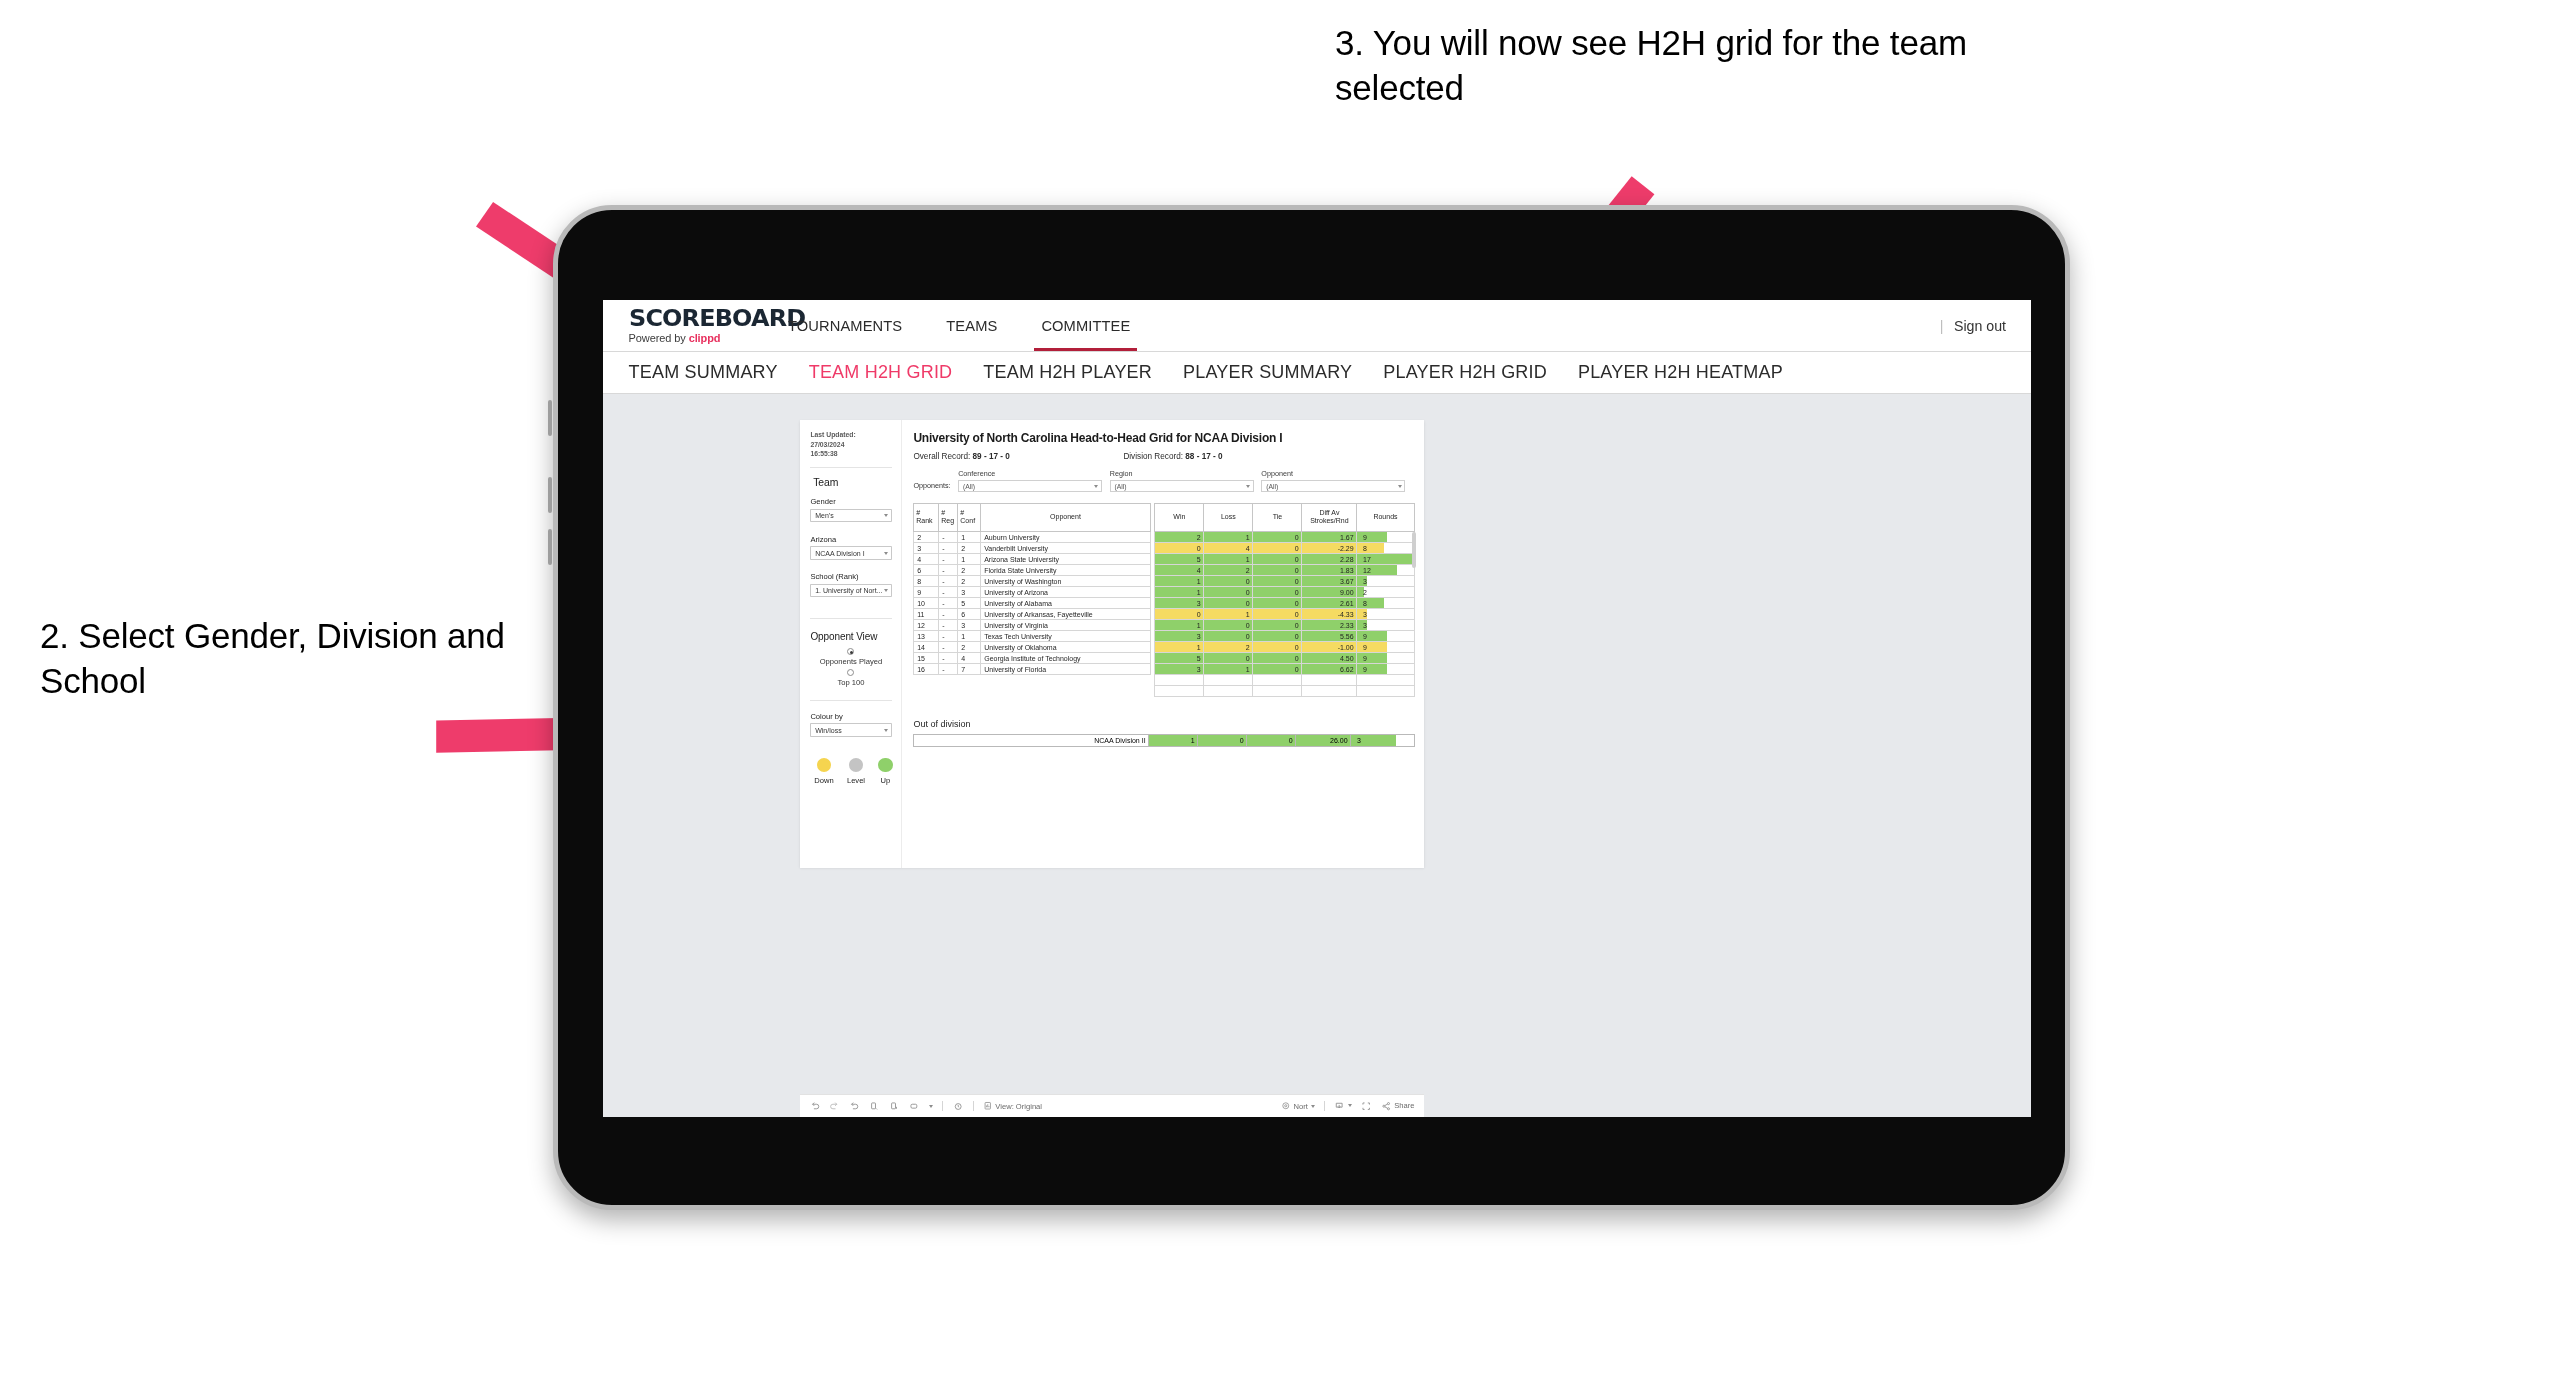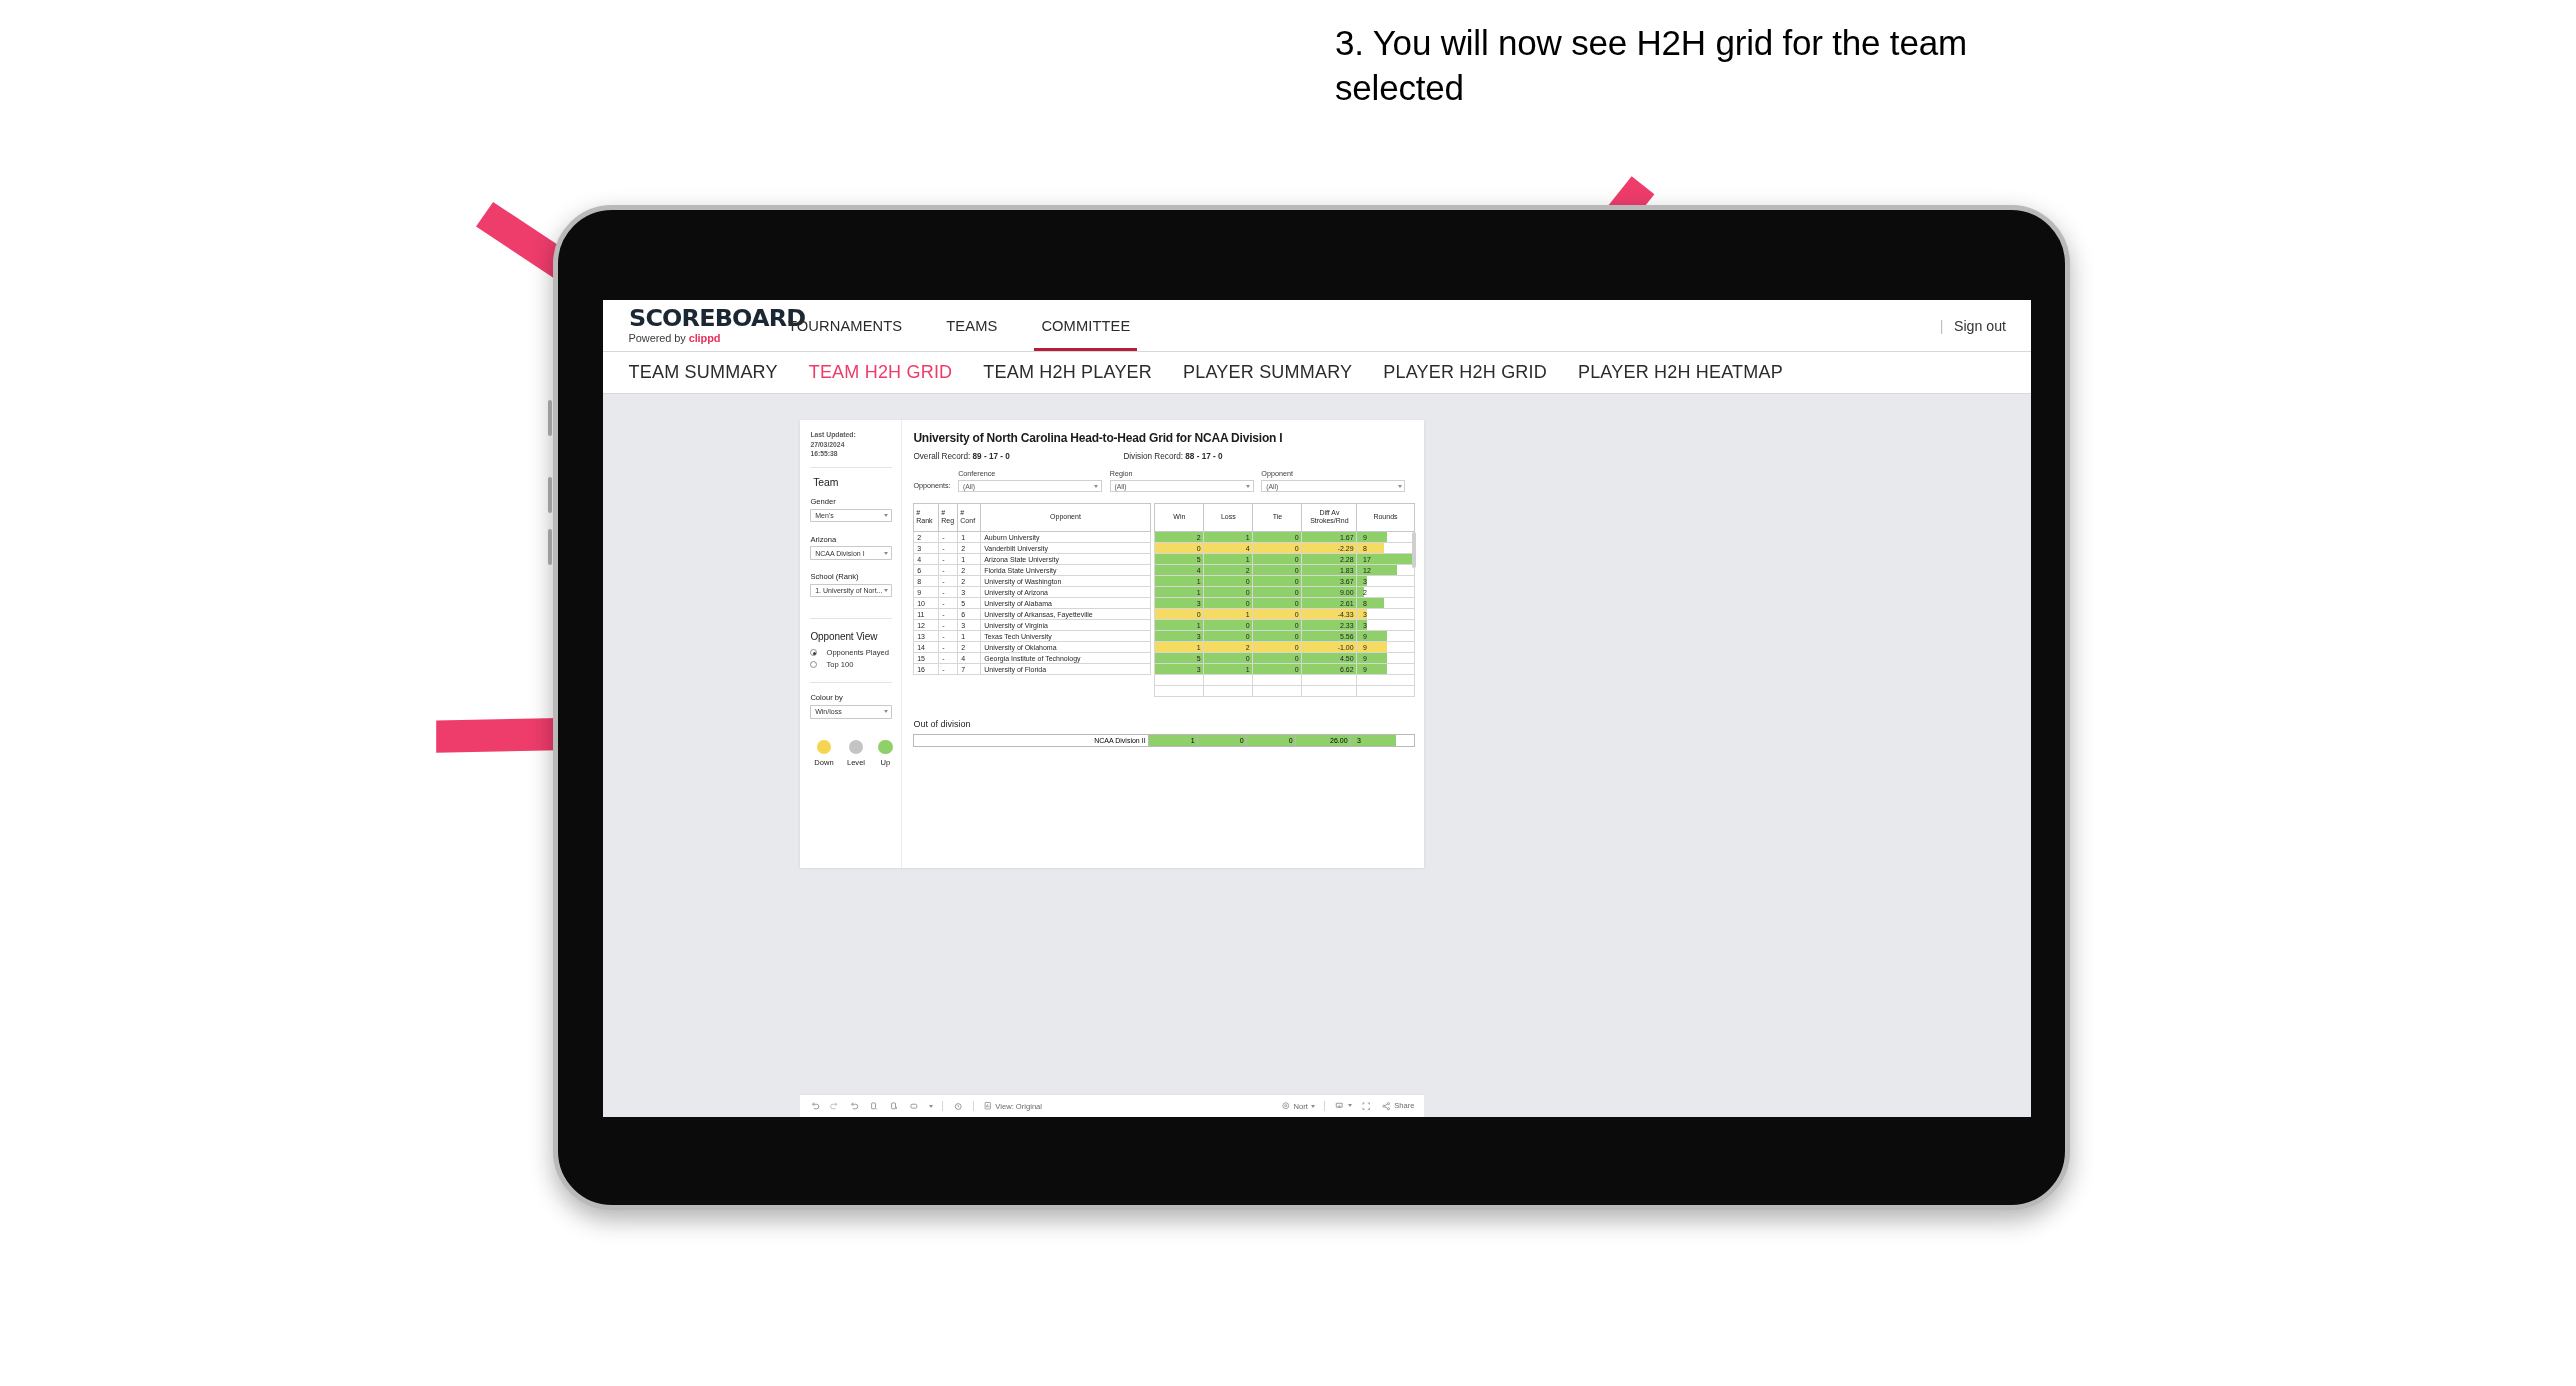--- a/index.html
+++ b/index.html
@@ -108,21 +108,21 @@
   .grp-title { font-size: 10.4px; color: #1a1a1a; margin: 1.9px 0 9.5px 2.8px; letter-spacing: -0.1px; }
   .fl-label { font-size: 7.6px; font-weight: 400; color: #222; margin-bottom: 2.8px; }
   .fl-space { height: 12.3px; }
   .sel {
     height: 13.3px; border: 0.9px solid #c9c9c9; background: #fff;
     display: flex; align-items: center; justify-content: space-between;
     padding: 0 2.8px 0 3.8px; font-size: 7px; color: #333; border-radius: 0.9px;
   }
   .caret { width: 0; height: 0; border-left: 2.8px solid transparent; border-right: 2.8px solid transparent; border-top: 3.4px solid #8c8c8c; }
   .ov-title { font-size: 10px; color: #1a1a1a; margin-bottom: 5.7px; letter-spacing: -0.1px; }
-  .radio-row { display: flex; align-items: center; gap: 9px; font-size: 7.6px; color: #333; margin-bottom: 2.8px; }
+  .radio-row { display: flex; align-items: center; gap: 2px; font-size: 7.6px; color: #333; margin-bottom: 2.8px; flex-direction: column; }
   .radio { width: 7.1px; height: 7.1px; border: 0.9px solid #8e8e8e; border-radius: 50%; position: relative; background: #fff; flex: none; }
   .radio.on::after { content: ""; position: absolute; left: 1.5px; top: 1.5px; width: 3.1px; height: 3.1px; background: #3b3b3b; border-radius: 50%; }
   .legend { display: flex; gap: 13.3px; margin-top: 21px; padding-left: 3.8px; }
   .leg-item { text-align: center; }
   .dot { width: 14.2px; height: 14.2px; border-radius: 50%; margin: 0 auto 3.8px auto; }
   .leg-lbl { font-size: 7.6px; color: #222; }
 
   
   .content { flex: 1; padding: 11.4px 9.5px 0 11.4px; position: relative; }
   .vtitle { font-size: 12px; font-weight: 700; color: #1b1b1b; letter-spacing: -0.2px; }
@@ -178,20 +178,21 @@
   .tb-sep { width: 0.9px; height: 10.4px; background: #d5d5d5; }
   .tb-item { display: flex; align-items: center; gap: 2.8px; }
   .tb-spacer { flex: 1; }
   svg.ic { display: block; }
 </style>
 </head>
 <body>
 
 <div id="stage">
 
+  <div class="anno" id="anno2">2. Select Gender, Division and School</div>
   <div class="anno" id="anno3">3. You will now see H2H grid for the team selected</div>
 
   <svg class="arrow-svg" viewBox="0 0 2717 1462">
     <g fill="#EE3C6B">
       <path d="M520,213 L760,372 L742,398 L502,239 Z"></path>
       <path d="M735,355 L812,412 L716,424 Z"></path>
       <path d="M460,760 L860,752 L860,786 L460,794 Z"></path>
       <path d="M845,735 L905,769 L845,805 Z"></path>
       <path d="M1745,205 L1565,430 L1541,411 L1721,186 Z"></path>
       <path d="M1560,398 L1530,455 L1596,441 Z"></path>

